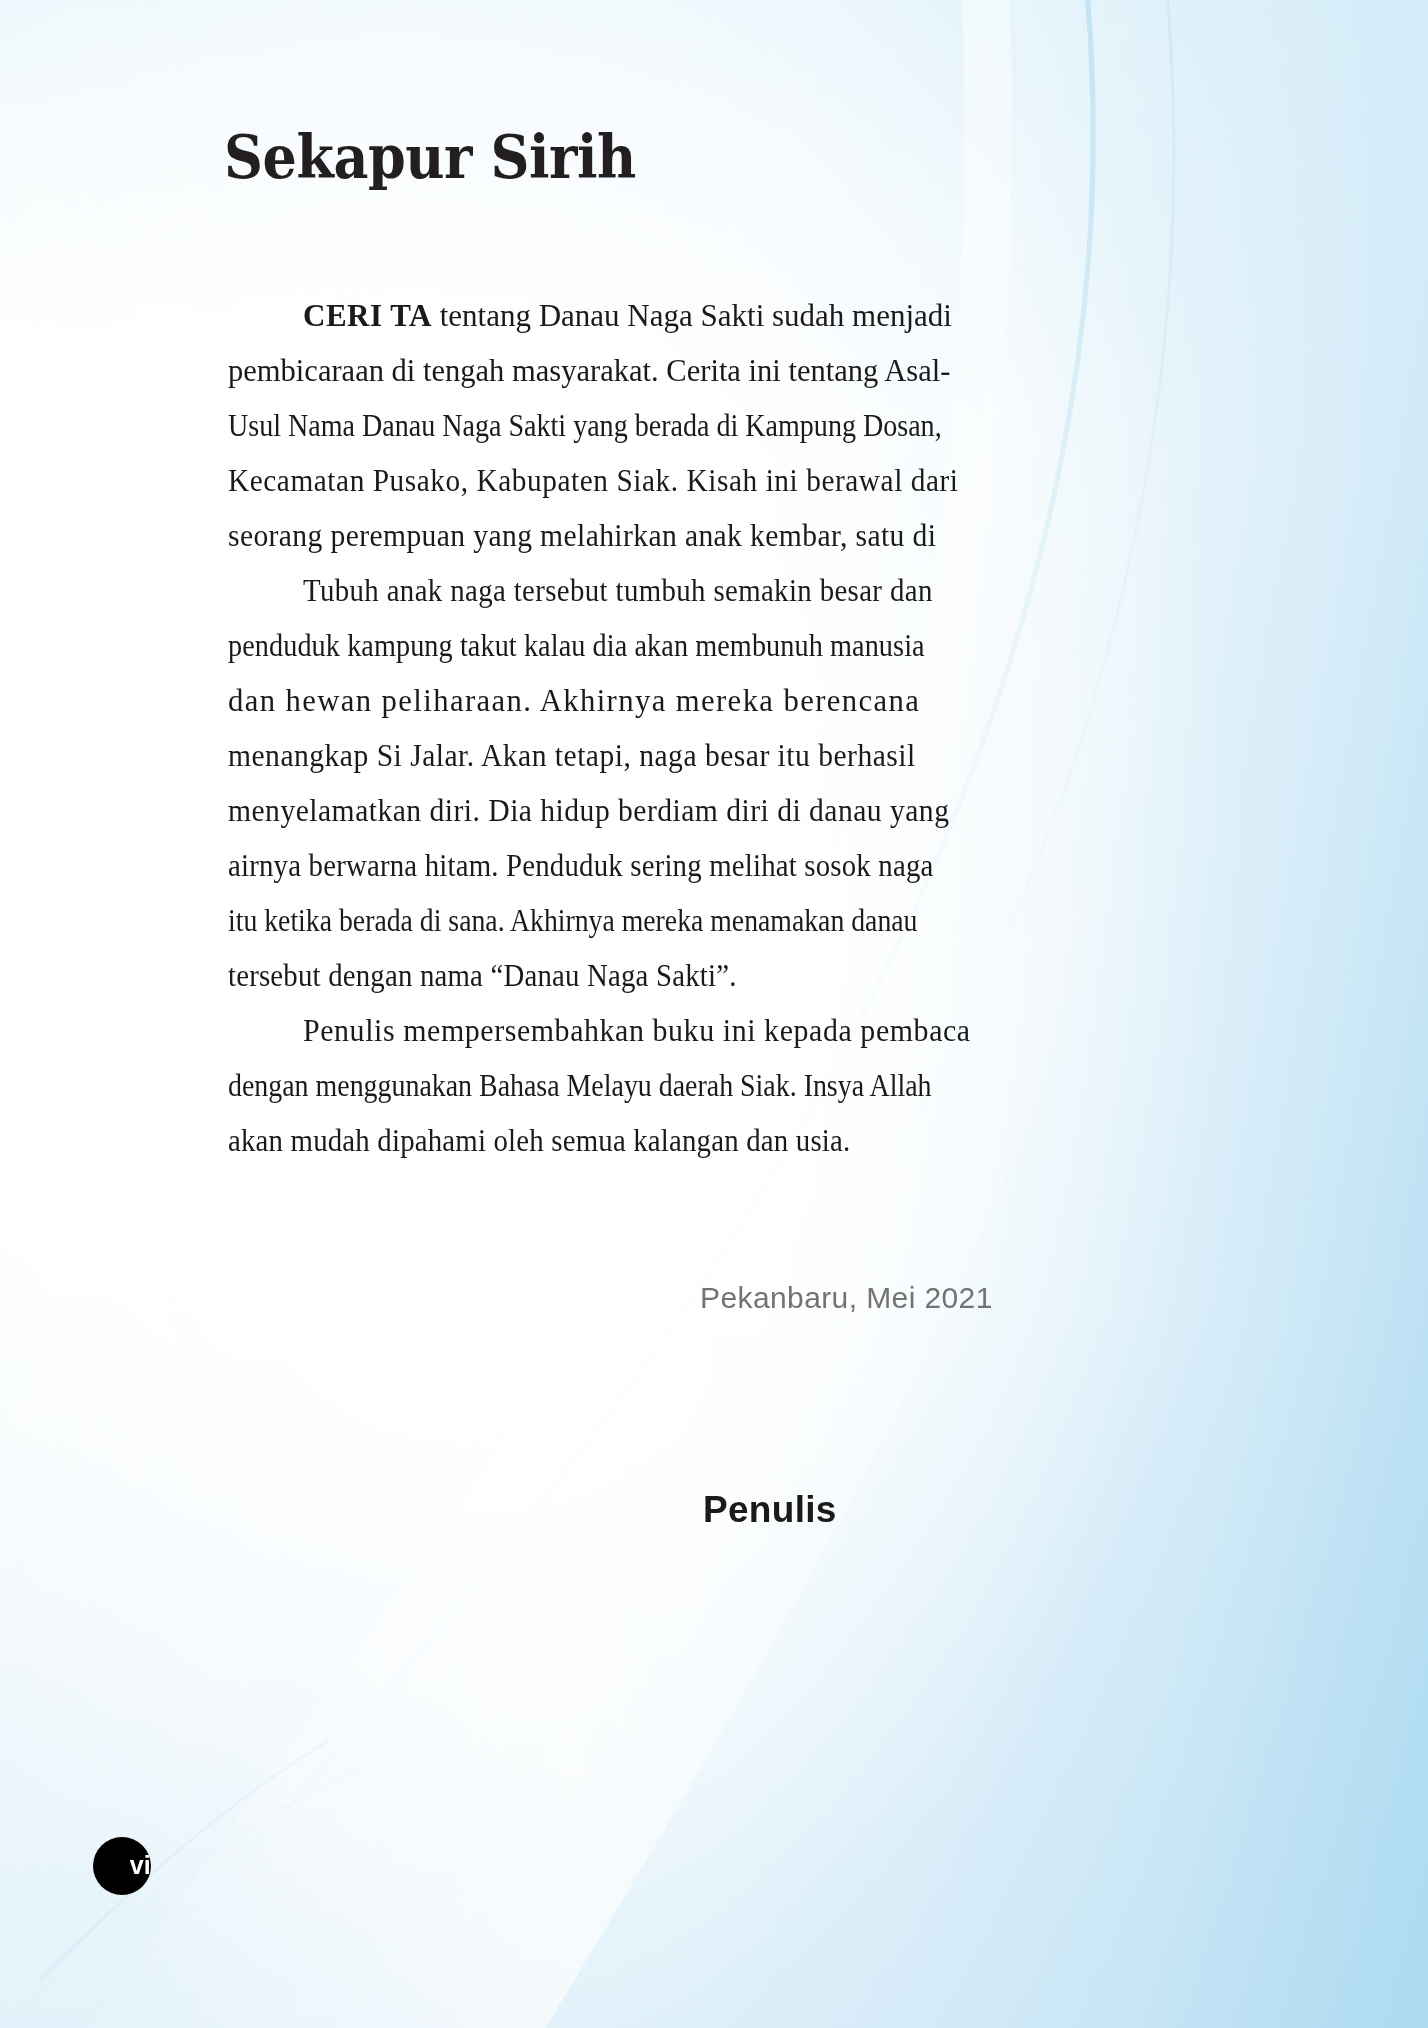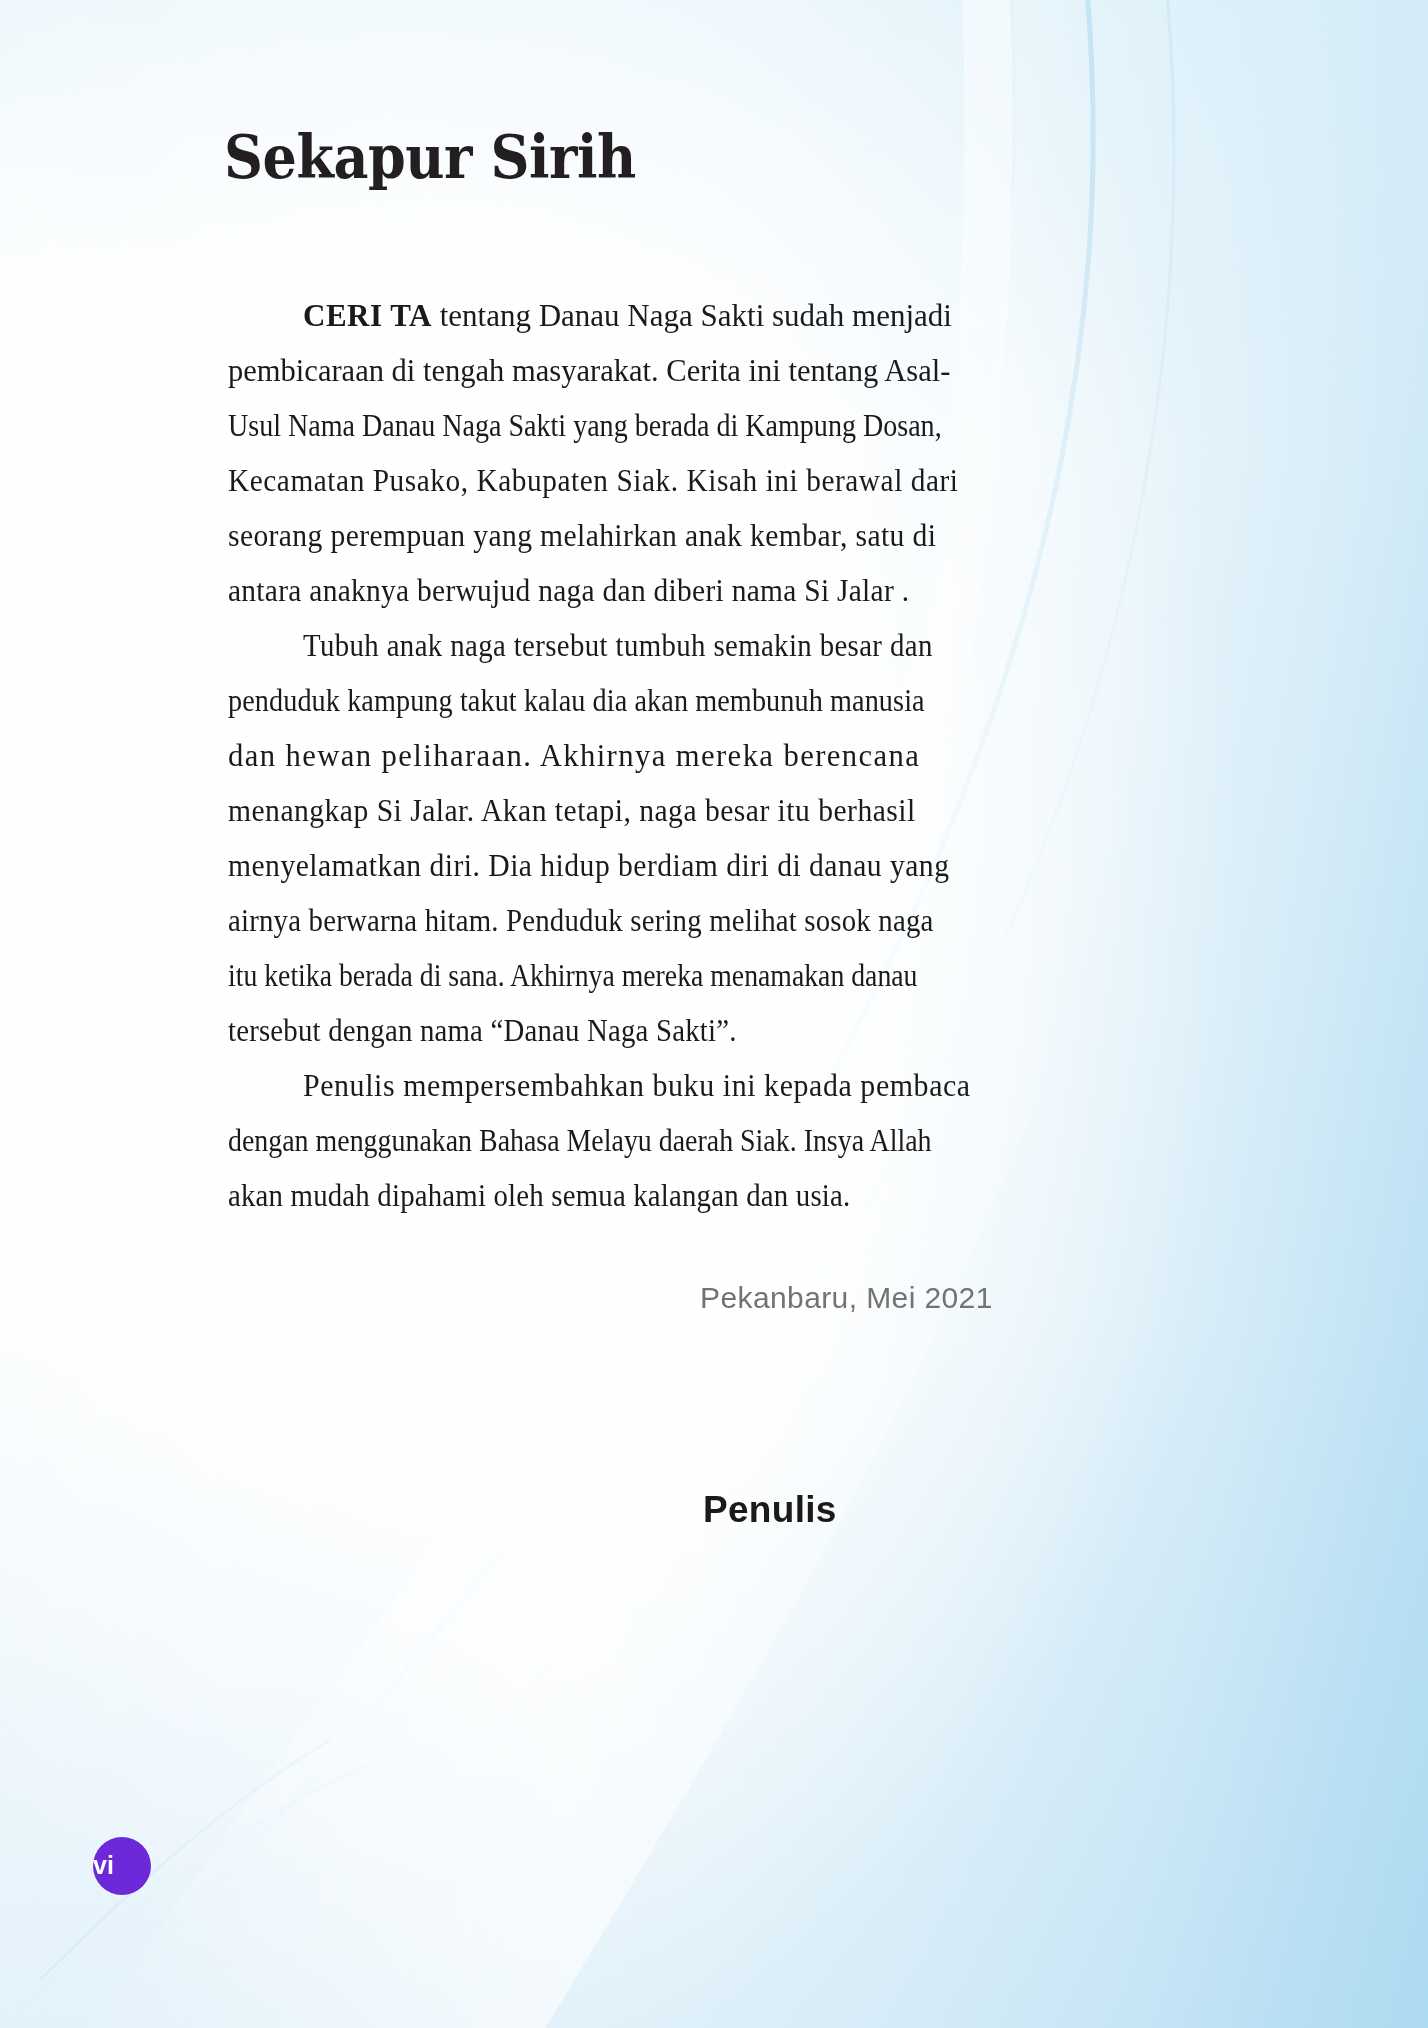--- a/index.html
+++ b/index.html
@@ -168,24 +168,24 @@
   }
 
   
   #page-number {
     position: absolute;
     left: 93px;
     top: 1837px;
     width: 58px;
     height: 58px;
     border-radius: 50%;
-    background: #6d28d9;
+    background: #000000;
     display: flex;
     align-items: center;
-    justify-content: flex-start;
+    justify-content: flex-end;
   }
   #page-number-label {
     color: #ffffff;
     font-size: 25px;
     font-weight: bold;
     line-height: 1;
     letter-spacing: 0.2px;
     transform: translateY(-1px);
   }
 </style>
@@ -236,21 +236,20 @@
   <div id="content">
 
     <h1 id="page-title">Sekapur Sirih</h1>
 
     <div id="body-copy">
         <span class="para-line"><span style="transform: scaleX(1); letter-spacing: 0px; margin-left: 75px;"><span class="lead-word">CERI TA</span><span> tentang  Danau  Naga  Sakti  sudah  menjadi</span></span></span>
         <span class="para-line"><span style="transform: scaleX(0.985); letter-spacing: 0px;">pembicaraan di tengah masyarakat. Cerita ini tentang Asal-</span></span>
         <span class="para-line"><span style="transform: scaleX(0.905); letter-spacing: 0px;">Usul Nama Danau Naga Sakti yang berada di Kampung Dosan,</span></span>
         <span class="para-line"><span style="transform: scaleX(0.945); letter-spacing: 0.6px;">Kecamatan Pusako, Kabupaten Siak. Kisah ini berawal dari</span></span>
         <span class="para-line"><span style="transform: scaleX(0.955); letter-spacing: 0.4px;">seorang perempuan yang melahirkan anak  kembar, satu di</span></span>
-        <span class="para-line"><span style="transform: scaleX(0.95); letter-spacing: 0.3px;">antara anaknya berwujud naga dan diberi nama Si Jalar .</span></span>
         <span class="para-line"><span style="transform: scaleX(0.93); letter-spacing: 0.4px; margin-left: 75px;">Tubuh anak naga tersebut tumbuh semakin besar dan</span></span>
         <span class="para-line"><span style="transform: scaleX(0.91); letter-spacing: 0.1px;">penduduk kampung takut kalau dia akan membunuh manusia</span></span>
         <span class="para-line"><span style="transform: scaleX(0.99); letter-spacing: 1.4px;">dan  hewan  peliharaan.  Akhirnya  mereka  berencana</span></span>
         <span class="para-line"><span style="transform: scaleX(0.955); letter-spacing: 0.5px;">menangkap Si Jalar. Akan tetapi,  naga besar itu berhasil</span></span>
         <span class="para-line"><span style="transform: scaleX(0.955); letter-spacing: 0.5px;">menyelamatkan diri. Dia hidup berdiam diri di danau yang</span></span>
         <span class="para-line"><span style="transform: scaleX(0.93); letter-spacing: 0.2px;">airnya berwarna hitam. Penduduk sering melihat sosok naga</span></span>
         <span class="para-line"><span style="transform: scaleX(0.895); letter-spacing: 0px;">itu ketika berada di sana. Akhirnya mereka menamakan danau</span></span>
         <span class="para-line"><span style="transform: scaleX(0.93); letter-spacing: 0.2px;">tersebut  dengan nama “Danau Naga Sakti”.</span></span>
         <span class="para-line"><span style="transform: scaleX(0.965); letter-spacing: 0.6px; margin-left: 75px;">Penulis mempersembahkan buku ini kepada pembaca</span></span>
         <span class="para-line"><span style="transform: scaleX(0.9); letter-spacing: 0px;">dengan menggunakan Bahasa Melayu daerah Siak. Insya Allah</span></span>

